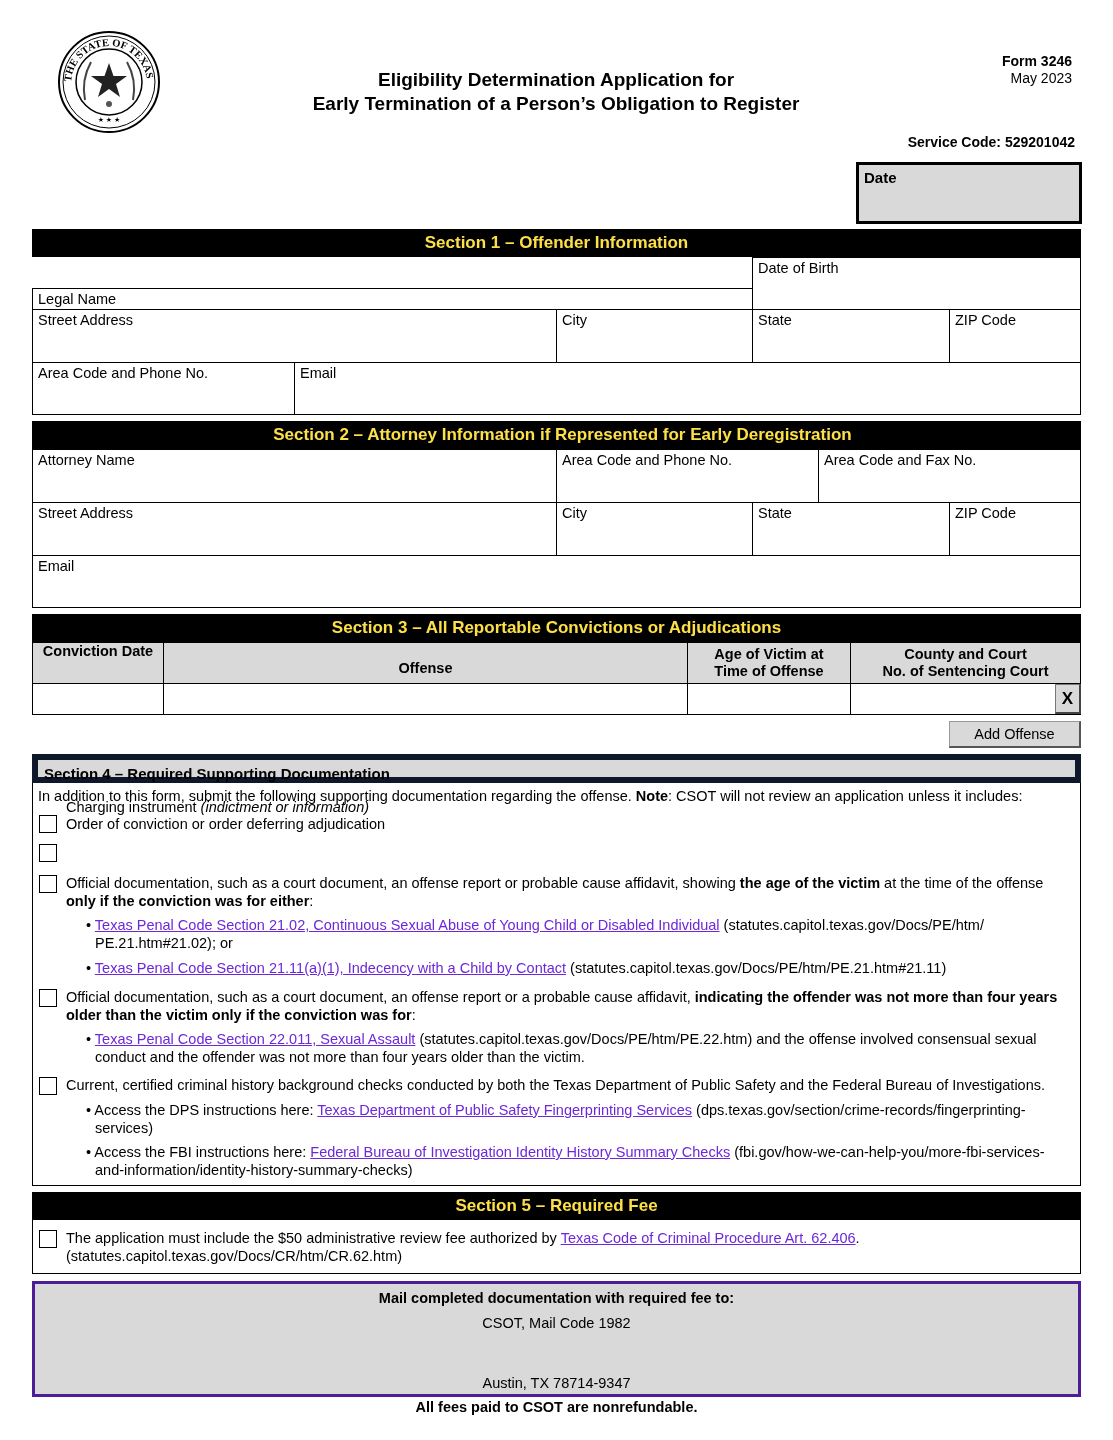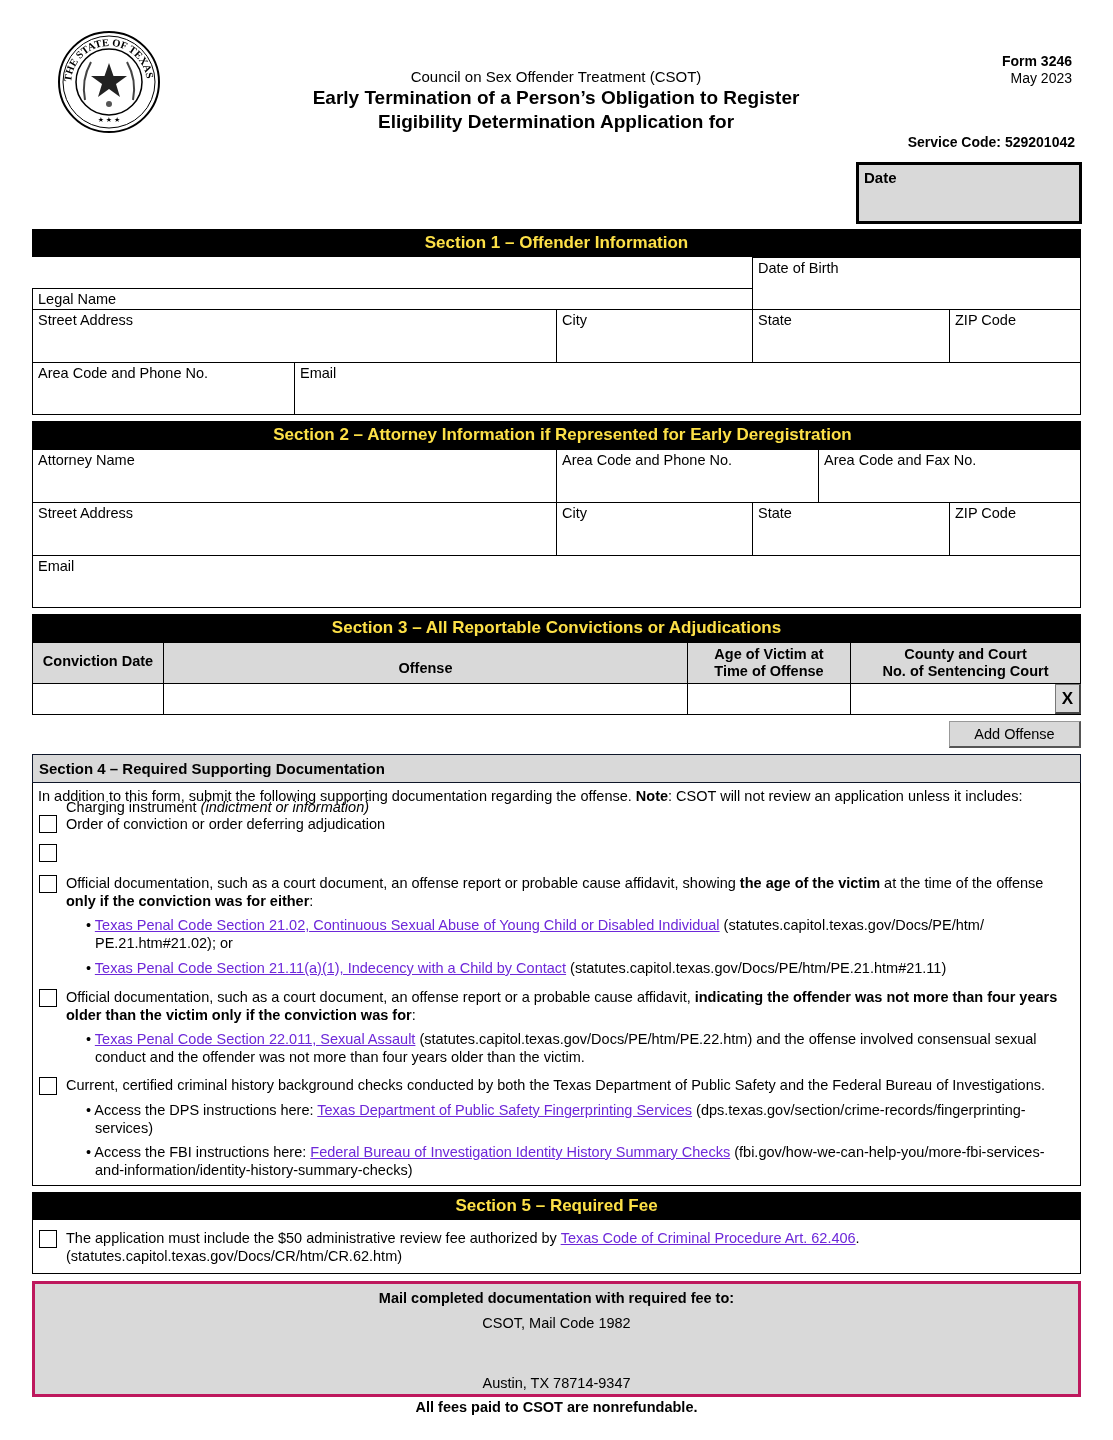--- a/index.html
+++ b/index.html
@@ -26,30 +26,30 @@
   .cell { border: 1px solid #000; font-size: 14.5px; padding: 2px 5px; line-height: 16px; background: #fff; }
 
   
   .th { background: #d9d9d9; border: 1px solid #000; font-weight: bold; font-size: 14.5px; text-align: center; line-height: 17px; display: flex; align-items: center; justify-content: center; flex-direction: column; }
   .td { border: 1px solid #000; background: #fff; }
   .x-btn { left: 1055px; top: 684px; width: 26px; height: 30px; background: #d9d9d9; border: 1px solid #777; border-right: 2px solid #444; border-bottom: 2px solid #444; font-weight: bold; font-size: 17px; text-align: center; line-height: 28px; cursor: pointer; }
   .add-btn { left: 949px; top: 721px; width: 132px; height: 27px; background: #d9d9d9; border: 1px solid #999; border-right: 2px solid #555; border-bottom: 2px solid #555; font-size: 14.5px; text-align: center; line-height: 24px; cursor: pointer; }
 
   
   .sec4-box { left: 32px; top: 754px; width: 1049px; height: 432px; border: 1px solid #000; }
-  .sec4-hdr { left: 32px; top: 754px; width: 1049px; height: 29px; background: #d9d9d9; border: 1px solid #0f172a; font-weight: bold; font-size: 15px; padding-left: 6px; line-height: 27px; }
+  .sec4-hdr { left: 32px; top: 754px; width: 1049px; height: 29px; background: #d9d9d9; border: 6px solid #0f172a; font-weight: bold; font-size: 15px; padding-left: 6px; line-height: 27px; }
   .txt { font-size: 14.5px; line-height: 18px; }
   .cb { width: 18px; height: 18px; border: 1px solid #000; background: #fff; cursor: pointer; }
   .bullet { font-size: 14.5px; line-height: 18px; }
 
   
   .sec5-box { left: 32px; top: 1219px; width: 1049px; height: 55px; border: 1px solid #000; }
 
   
-  .mail-box { left: 32px; top: 1281px; width: 1049px; height: 116px; background: #d9d9d9; border: 3px solid #be185d; text-align: center; font-size: 14.5px; }
+  .mail-box { left: 32px; top: 1281px; width: 1049px; height: 116px; background: #d9d9d9; border: 3px solid #4c1d95; text-align: center; font-size: 14.5px; }
 </style>
 </head>
 <body>
 
 <div class="abs seal">
   <svg width="104" height="104" viewBox="0 0 104 104">
     <circle cx="52" cy="52" r="50" fill="#fff" stroke="#000" stroke-width="2"></circle>
     <circle cx="52" cy="52" r="46" fill="none" stroke="#000" stroke-width="1"></circle>
     <circle cx="52" cy="52" r="33" fill="none" stroke="#000" stroke-width="1.5"></circle>
     <defs>
@@ -58,23 +58,22 @@
     <text font-family="Liberation Serif, serif" font-size="10.5" font-weight="bold" fill="#000"><textPath href="#sealArc" startOffset="2">THE STATE OF TEXAS</textPath></text>
     <polygon points="52,33 56.5,46 70,46 59,54 63,67 52,59 41,67 45,54 34,46 47.5,46" fill="#222"></polygon>
     <path d="M 28 70 Q 24 50 34 32" fill="none" stroke="#444" stroke-width="2"></path>
     <path d="M 76 70 Q 80 50 70 32" fill="none" stroke="#444" stroke-width="2"></path>
     <circle cx="52" cy="74" r="3" fill="#555"></circle>
     <text x="52" y="92" text-anchor="middle" font-size="7" fill="#000">★ ★ ★</text>
   </svg>
 </div>
 
 <div class="abs hdr-center">
-  <div class="hdr-council">Council on Sex Offender Treatment (CSOT)</div>
+  <div class="hdr-title">Eligibility Determination Application for</div>
   <div class="hdr-title">Early Termination of a Person’s Obligation to Register</div>
-  <div class="hdr-title">Eligibility Determination Application for</div>
 </div>
 
 <div class="abs form-no">
   <div class="fn">Form 3246</div>
   <div>May 2023</div>
 </div>
 
 <div class="abs svc-code">Service Code: 529201042</div>
 
 <div class="abs date-box">
@@ -134,21 +133,21 @@
 <div class="abs cell" style="left:949px; top:502px; width:132px; height:54px;">
   <span>ZIP Code</span>
 </div>
 
 <div class="abs cell" style="left:32px; top:555px; width:1049px; height:53px;">
   <span>Email</span>
 </div>
 
 <div class="abs sec-bar" style="top:614px;">Section 3 – All Reportable Convictions or Adjudications</div>
 
-<div class="abs th" style="left:32px; top:642px; width:132px; height:42px; justify-content:center; padding-bottom:4px;">
+<div class="abs th" style="left:32px; top:642px; width:132px; height:42px; justify-content:flex-start; padding-bottom:4px;">
   <span>Conviction Date</span>
 </div>
 <div class="abs th" style="left:163px; top:642px; width:525px; height:42px; justify-content:flex-end; padding-bottom:6px;">
   <span>Offense</span>
 </div>
 <div class="abs th" style="left:687px; top:642px; width:164px; height:42px;">
   <span>Age of Victim at</span>
   <span>Time of Offense</span>
 </div>
 <div class="abs th" style="left:850px; top:642px; width:231px; height:42px;">

